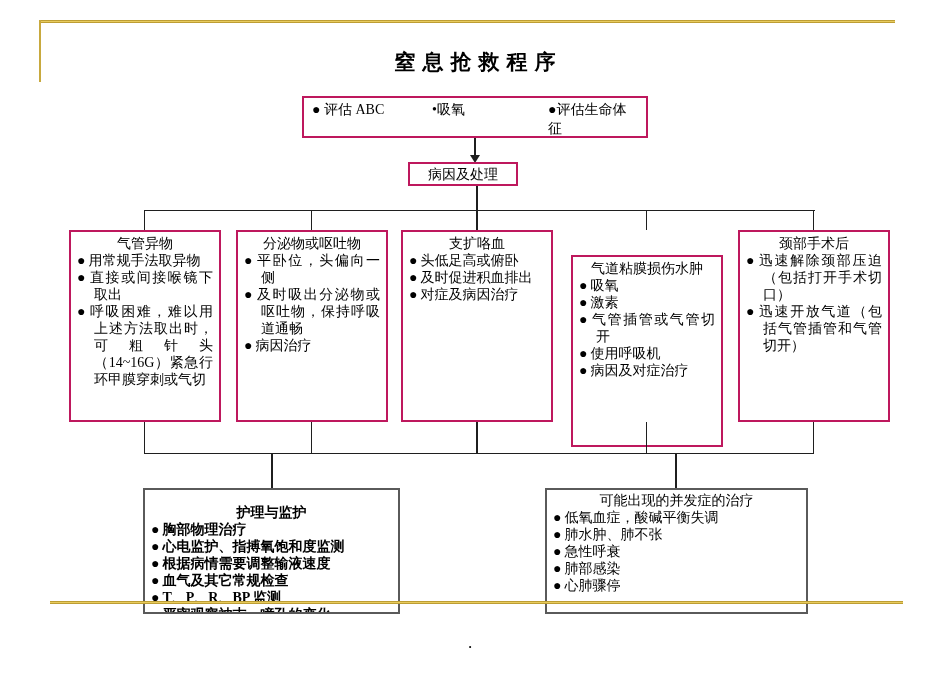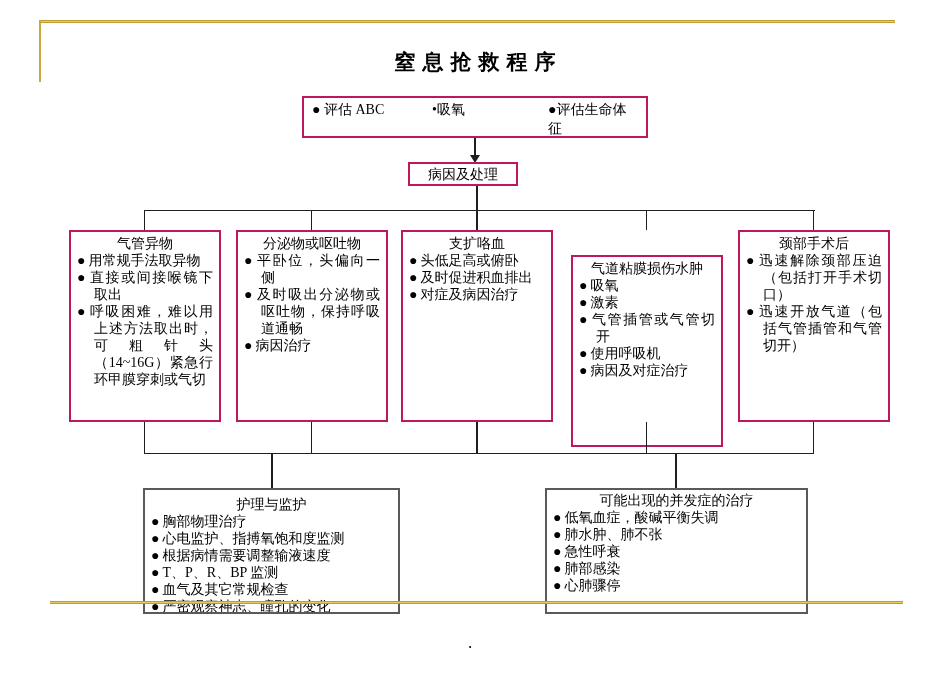--- a/index.html
+++ b/index.html
@@ -103,28 +103,28 @@
 
   <div class="vline" style="left:144px;top:422px;width:1px;height:31px;"></div>
   <div class="vline" style="left:311px;top:422px;width:1px;height:31px;"></div>
   <div class="vline" style="left:476px;top:422px;width:2px;height:31px;"></div>
   <div class="vline" style="left:646px;top:422px;width:1px;height:31px;"></div>
   <div class="vline" style="left:813px;top:422px;width:1px;height:31px;"></div>
   <div class="hline" style="left:144px;top:453px;width:670px;height:1px;"></div>
   <div class="vline" style="left:271px;top:453px;width:2px;height:35px;"></div>
   <div class="vline" style="left:675px;top:453px;width:2px;height:35px;"></div>
 
-  <div class="box gray listbox" style="left:143px;top:488px;width:257px;height:126px;padding-top:6px;">
+  <div class="box gray listbox" style="left:143px;top:488px;width:257px;height:126px;padding-top:14px;font-weight:bold;">
     <div class="box-title">护理与监护</div>
     <div>
         <div class="li"><span class="bullet">●</span><span>胸部物理治疗</span></div>
         <div class="li"><span class="bullet">●</span><span>心电监护、指搏氧饱和度监测</span></div>
         <div class="li"><span class="bullet">●</span><span>根据病情需要调整输液速度</span></div>
+        <div class="li"><span class="bullet">●</span><span>血气及其它常规检查</span></div>
         <div class="li"><span class="bullet">●</span><span>T、P、R、BP 监测</span></div>
-        <div class="li"><span class="bullet">●</span><span>血气及其它常规检查</span></div>
         <div class="li"><span class="bullet">●</span><span>严密观察神志、瞳孔的变化</span></div>
       </div>
   </div>
   <div class="box gray listbox" style="left:545px;top:488px;width:263px;height:126px;padding-top:2px;">
     <div class="box-title">可能出现的并发症的治疗</div>
     <div>
         <div class="li"><span class="bullet">●</span><span>低氧血症，酸碱平衡失调</span></div>
         <div class="li"><span class="bullet">●</span><span>肺水肿、肺不张</span></div>
         <div class="li"><span class="bullet">●</span><span>急性呼衰</span></div>
         <div class="li"><span class="bullet">●</span><span>肺部感染</span></div>

